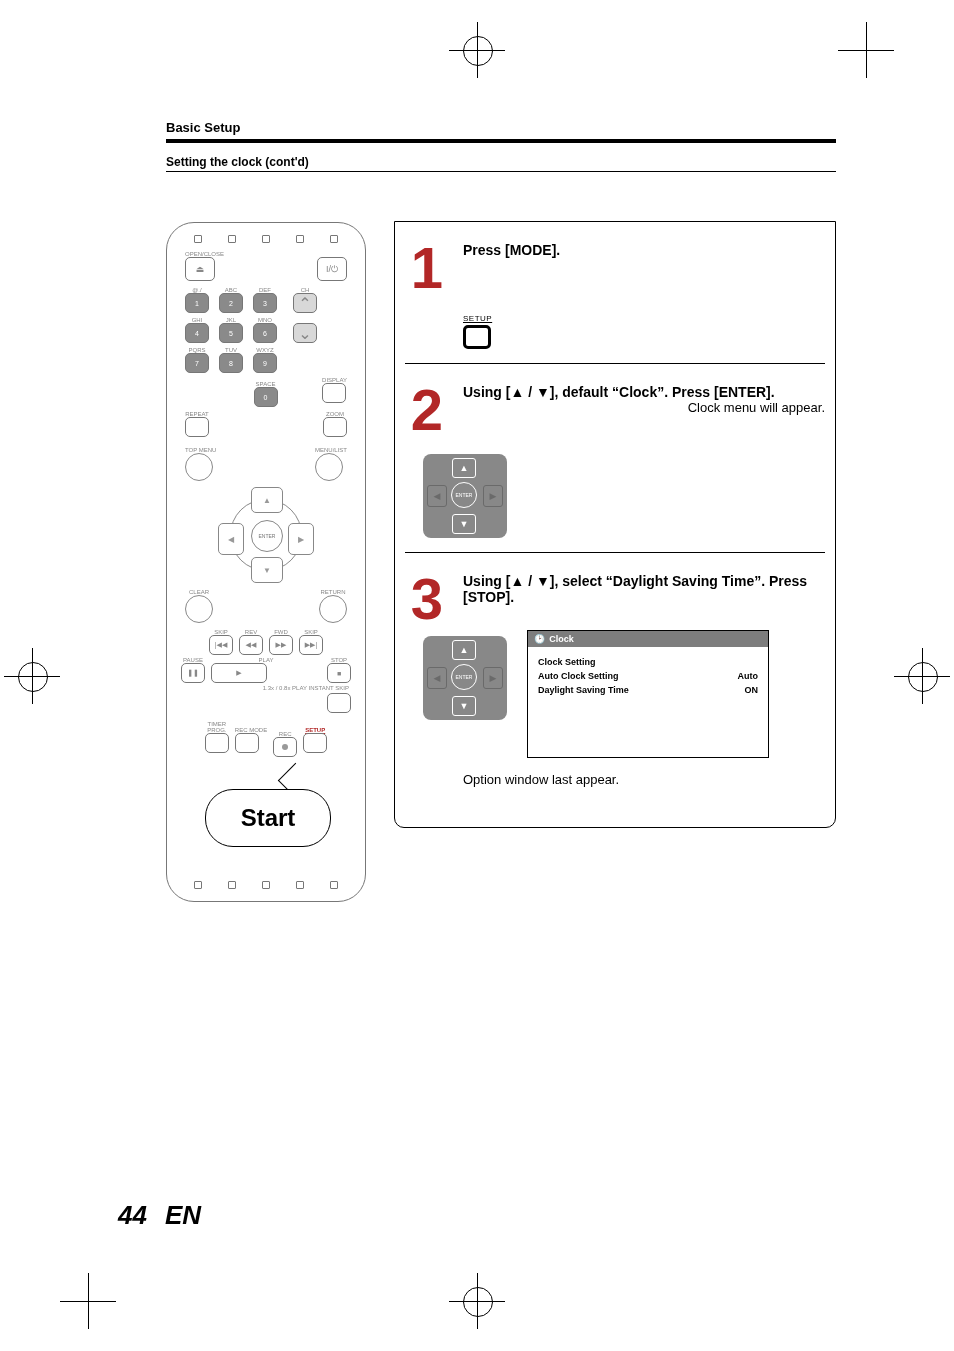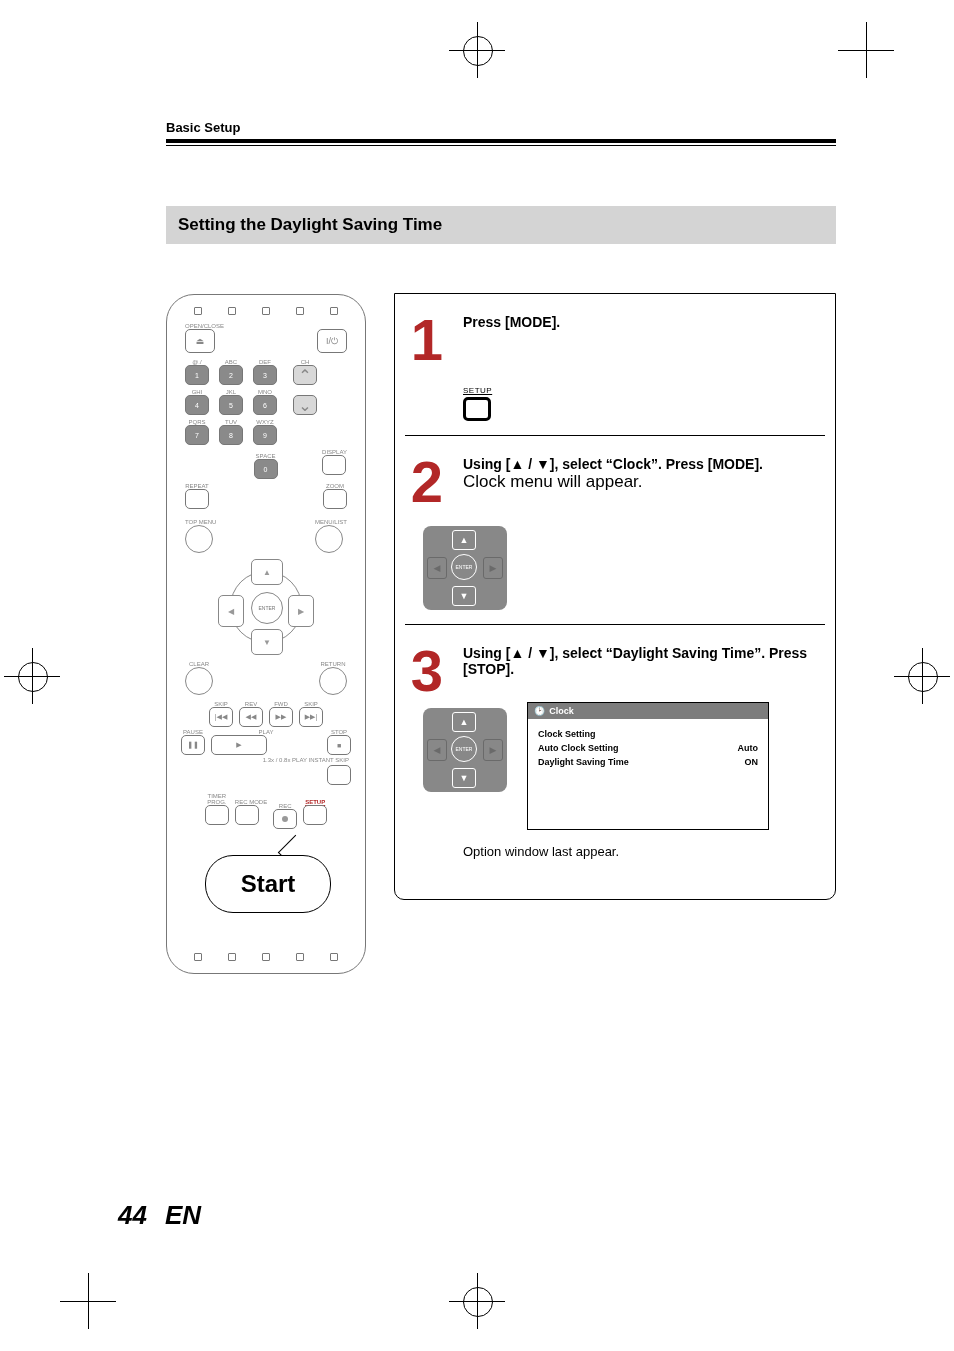--- a/index.html
+++ b/index.html
@@ -43,29 +43,29 @@
   .btn-wide{border:1px solid #777;border-radius:5px;width:28px;height:22px;display:inline-block;background:#fff;}
   .rlabel{font-size:6px;color:#888;text-align:center;line-height:1;}
   .rrow{display:flex;justify-content:center;gap:10px;padding:2px 12px;align-items:flex-end;}
   .ring{width:26px;height:26px;border:1px solid #888;border-radius:50%;}
   .dpad{position:relative;width:96px;height:96px;margin:6px auto;}
   .dpad .ring-outer{position:absolute;inset:12px;border:1px solid #888;border-radius:50%;}
   .dpad .center{position:absolute;left:33px;top:33px;width:30px;height:30px;border:1px solid #888;border-radius:50%;display:flex;align-items:center;justify-content:center;font-size:5px;color:#777;}
   .dpad .arm{position:absolute;border:1px solid #888;background:#fff;border-radius:5px;width:30px;height:24px;display:flex;align-items:center;justify-content:center;font-size:8px;color:#999;}
   .dpad .up{left:33px;top:0;} .dpad .down{left:33px;bottom:0;}
   .dpad .left{top:36px;left:0;width:24px;height:30px;} .dpad .right{top:36px;right:0;width:24px;height:30px;}
-  .bubble{position:absolute;left:38px;bottom:60px;width:124px;height:56px;border:1.5px solid #000;border-radius:28px;background:#fff;display:flex;align-items:center;justify-content:center;font-size:24px;font-weight:bold;}
+  .bubble{position:absolute;left:38px;bottom:54px;width:124px;height:56px;border:1.5px solid #000;border-radius:28px;background:#fff;display:flex;align-items:center;justify-content:center;font-size:24px;font-weight:bold;}
   .bubble-tail{position:absolute;left:116px;bottom:108px;width:0;height:0;border-left:1.5px solid #000;border-bottom:1.5px solid #000;transform:rotate(45deg);width:24px;height:24px;background:#fff;border-top:none;border-right:none;}
   .steps-col{flex:1;}
   .intro-box{border:1px solid #000;border-radius:8px;padding:10px 14px;font-size:14px;font-weight:bold;line-height:1.35;}
   .step{display:flex;gap:14px;align-items:flex-start;margin-top:20px;}
   .bignum{font-size:58px;font-weight:900;color:#b22727;line-height:0.9;width:44px;text-align:center;flex-shrink:0;}
   .step-body{flex:1;font-size:14px;}
   .step-title{font-weight:bold;}
-  .step-sub{font-size:17px;}
+  .step-sub{font-size:13px;text-align:right;}
   .hr{border-top:1px solid #000;margin:14px 0 0 0;}
   .setup-icon{margin:20px 0 0 58px;}
   .setup-icon .lbl{font-size:8px;text-decoration:underline;letter-spacing:0.5px;}
   .setup-icon .box{width:22px;height:18px;border:3px solid #000;border-radius:5px;margin-top:2px;}
   .mini-dpad{width:80px;height:80px;position:relative;margin:18px 0 0 18px;background:#888;border-radius:8px;padding:2px;}
   .mini-dpad .bg{position:absolute;inset:2px;border-radius:6px;background:#888;}
   .mini-dpad .c{position:absolute;left:28px;top:28px;width:24px;height:24px;border-radius:50%;border:1px solid #fff;display:flex;align-items:center;justify-content:center;font-size:5px;color:#fff;}
   .mini-dpad .a{position:absolute;width:22px;height:18px;border:1px solid #fff;border-radius:3px;display:flex;align-items:center;justify-content:center;font-size:9px;color:#fff;}
   .mini-dpad .a.up{left:29px;top:4px;} .mini-dpad .a.down{left:29px;bottom:4px;}
   .mini-dpad .a.left{left:4px;top:31px;width:18px;height:20px;border-color:#6a6a6a;color:#6a6a6a;}
@@ -110,23 +110,23 @@
       <div class="v"></div>
     </div>
   <div class="corner bl">
       <div class="h"></div>
       <div class="v"></div>
     </div>
 
   <div class="content">
     <div class="hdr-sec">Basic Setup</div>
     <div class="thickrule"></div>
+    <div class="hdr-sub">Setting the clock (cont'd)</div>
     <div class="thinrule"></div>
 
-    <div class="section-bar">Setting the Daylight Saving Time</div>
 
     <div class="body-row">
 
       <div class="remote-col">
         <div class="remote-box">
           <div class="remote-top">
               <div class="dot"></div>
               <div class="dot"></div>
               <div class="dot"></div>
               <div class="dot"></div>
@@ -313,21 +313,21 @@
           </div>
           <div class="setup-icon">
             <div class="lbl">SETUP</div>
             <div class="box"></div>
           </div>
           <div class="hr"></div>
 
           <div class="step">
             <div class="bignum">2</div>
             <div class="step-body">
-              <div class="step-title">Using [▲ / ▼], select “Clock”. Press [MODE].</div>
+              <div class="step-title">Using [▲ / ▼], default “Clock”. Press [ENTER].</div>
               <div class="step-sub">Clock menu will appear.</div>
             </div>
           </div>
           <div class="mini-dpad">
             <div class="bg"></div>
             <div class="a up">▲</div>
               <div class="a down">▼</div>
               <div class="a left">◀</div>
               <div class="a right">▶</div>
             <div class="c">ENTER</div>

